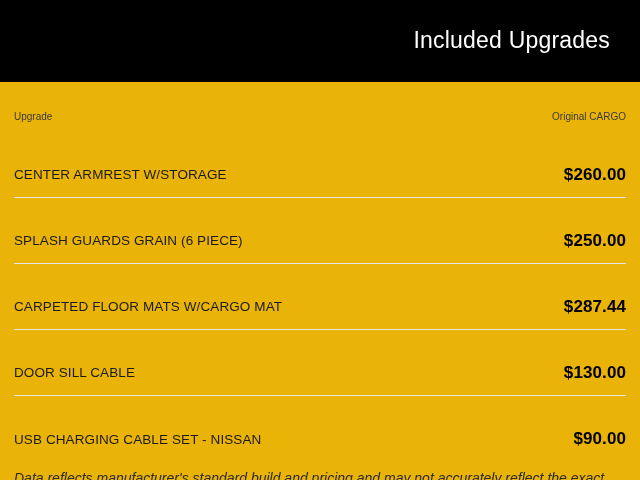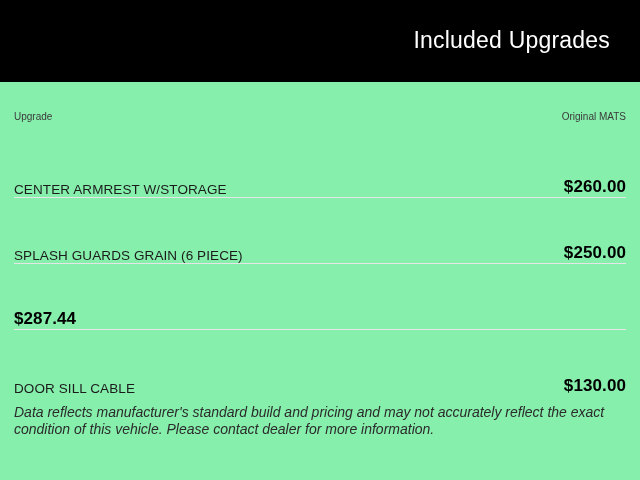--- a/index.html
+++ b/index.html
@@ -10,21 +10,21 @@
     width: 640px;
     height: 480px;
     background: #ffffff;
     font-family: "Liberation Sans", sans-serif;
     overflow: hidden;
   }
   .page {
     position: relative;
     width: 640px;
     height: 480px;
-    background: #86efac;
+    background: #eab308;
     box-sizing: border-box;
   }
   .header {
     height: 82px;
     background: #000000;
     display: flex;
     align-items: center;
     justify-content: flex-end;
     padding: 0 30px 0 0;
     box-sizing: border-box;
@@ -52,21 +52,21 @@
     font-size: 10px;
     color: #3a3a3a;
     font-weight: 400;
   }
   .rows {
     margin-top: 4px;
   }
   .row {
     display: flex;
     justify-content: space-between;
-    align-items: flex-end;
+    align-items: center;
     height: 66px;
     border-bottom: 1px solid #e6e6e6;
     box-sizing: border-box;
     padding-top: 20px;
   }
   .row:last-child {
     border-bottom: none;
   }
   .row-label {
     font-size: 13.5px;
@@ -94,43 +94,48 @@
 <div class="page">
 
   <div class="header">
     <div class="header-title">Included Upgrades</div>
   </div>
 
   <div class="content">
 
     <div class="col-head">
       <div class="col-head-left">Upgrade</div>
-      <div class="col-head-right">Original MATS</div>
+      <div class="col-head-right">Original CARGO</div>
     </div>
 
     <div class="rows">
 
       <div class="row">
         <div class="row-label">CENTER ARMREST W/STORAGE</div>
         <div class="row-price">$260.00</div>
       </div>
 
       <div class="row">
         <div class="row-label">SPLASH GUARDS GRAIN (6 PIECE)</div>
         <div class="row-price">$250.00</div>
       </div>
 
       <div class="row">
+        <div class="row-label">CARPETED FLOOR MATS W/CARGO MAT</div>
         <div class="row-price">$287.44</div>
       </div>
 
       <div class="row">
         <div class="row-label">DOOR SILL CABLE</div>
         <div class="row-price">$130.00</div>
       </div>
 
+      <div class="row">
+        <div class="row-label">USB CHARGING CABLE SET - NISSAN</div>
+        <div class="row-price">$90.00</div>
+      </div>
 
     </div>
 
     <div class="footnote">Data reflects manufacturer's standard build and pricing and may not accurately reflect the exact condition of this vehicle. Please contact dealer for more information.</div>
 
   </div>
 </div>
 
 </body></html>

